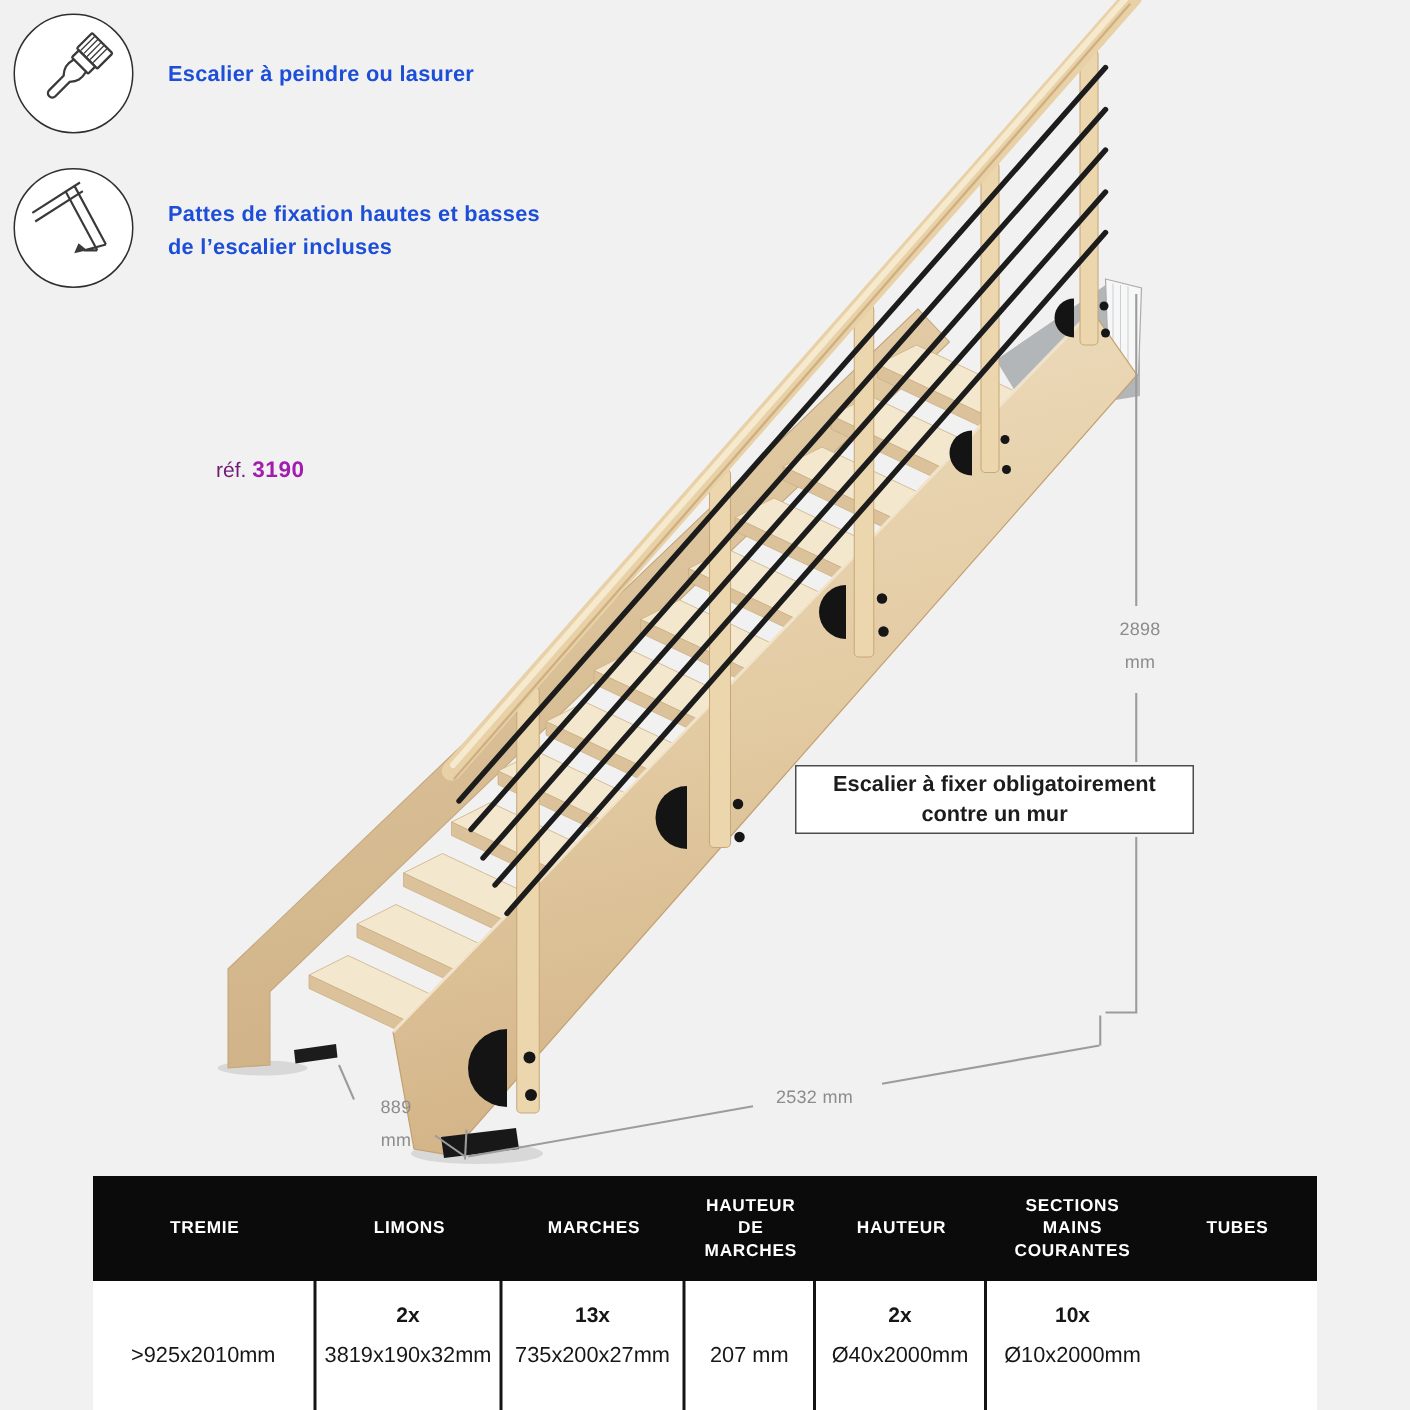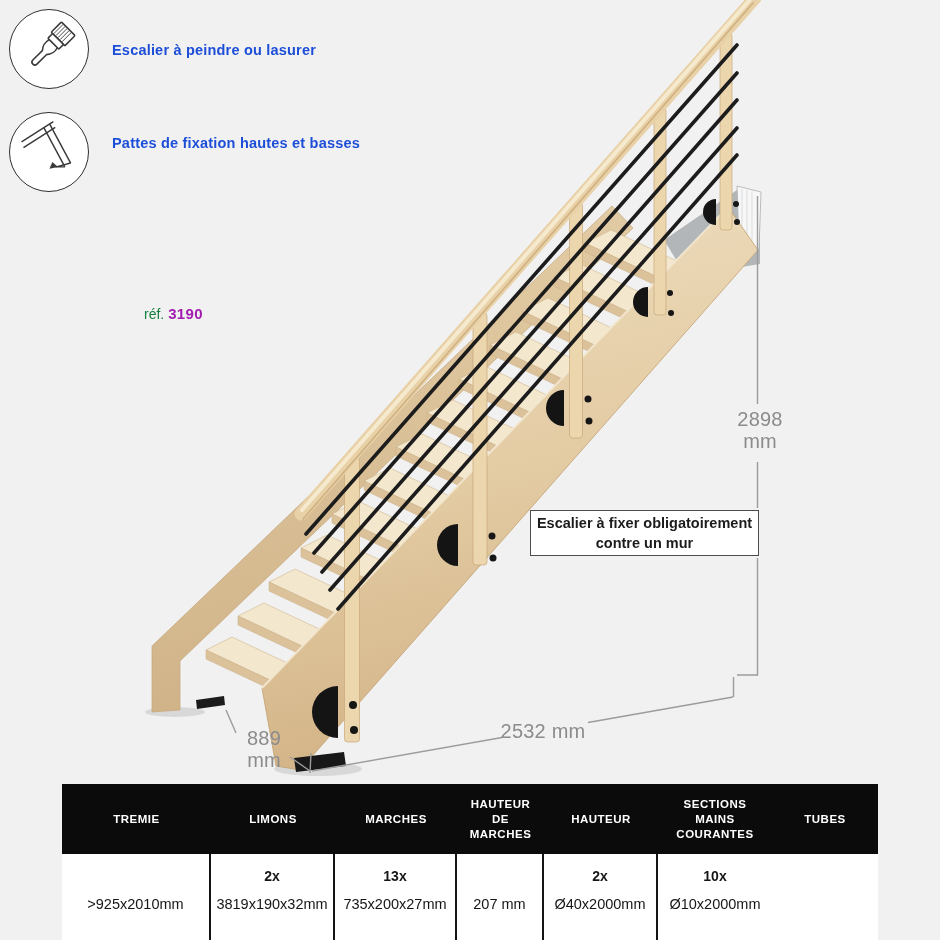--- a/index.html
+++ b/index.html
@@ -16,35 +16,35 @@
     position:absolute;width:80px;height:80px;border-radius:50%;
     background:#fff;border:1.6px solid #2f2f2f;box-sizing:border-box;
   }
   .feat-label{
     position:absolute;left:112px;font-size:14.5px;font-weight:bold;
     color:#1d4ed8;letter-spacing:.2px;line-height:22px;
   }
 
   
   .ref{position:absolute;left:144px;top:305px;font-size:14px;}
-  .ref .ref-label{color:#15803d;font-weight:normal;text-align:center;}
+  .ref .ref-label{color:#701a75;font-weight:normal;text-align:center;}
   .ref .ref-value{color:#a21caf;font-weight:bold;font-size:15px;letter-spacing:.4px;}
 
   
   .dim{
-    position:absolute;color:#8c8c8c;font-size:20px;line-height:22px;
+    position:absolute;color:#8c8c8c;font-size:12px;line-height:22px;
     text-align:center;letter-spacing:.2px;
   }
   .dim-height{left:722px;top:408px;width:76px;}
   .dim-depth{left:231px;top:727px;width:66px;}
   .dim-length{left:498px;top:720px;width:90px;}
 
   
   .callout{
-    position:absolute;left:530px;top:510px;width:229px;height:46px;
+    position:absolute;left:530px;top:510px;width:266px;height:46px;
     background:#fff;border:1.5px solid #4c4c4c;box-sizing:border-box;
     display:flex;flex-direction:column;align-items:center;justify-content:center;
     font-size:14.5px;font-weight:bold;color:#1c1c1c;line-height:20px;text-align:center;
   }
 
   
   .spec-table{position:absolute;left:62px;top:784px;width:816px;}
   .spec-head{
     display:grid;grid-template-columns:149px 124px 122px 87px 114px 114px 106px;
     background:#0b0b0b;height:70px;
@@ -211,20 +211,21 @@
     <g stroke="#3a3a3a" stroke-width="1.5" fill="none" stroke-linejoin="round">
       <path d="M12,30 L45,9 M14,36 L47,15"></path>
       <path d="M41,11 L63,52 M35,15 L57,56"></path>
       <path d="M63,52 L48,56 L57,56"></path>
       <path d="M44,51 l6,5 l-9,2 z" fill="#3a3a3a" stroke="none"></path>
     </g>
   </svg>
 </div>
 <div class="feat-label" style="top:132px;">
   <div>Pattes de fixation hautes et basses</div>
+  <div>de l’escalier incluses</div>
 </div>
 
 <div class="ref">
   <span class="ref-label">réf.</span>
   <span class="ref-value">3190</span>
 </div>
 
 <div class="dim dim-height">
   <div>2898</div>
   <div>mm</div>

